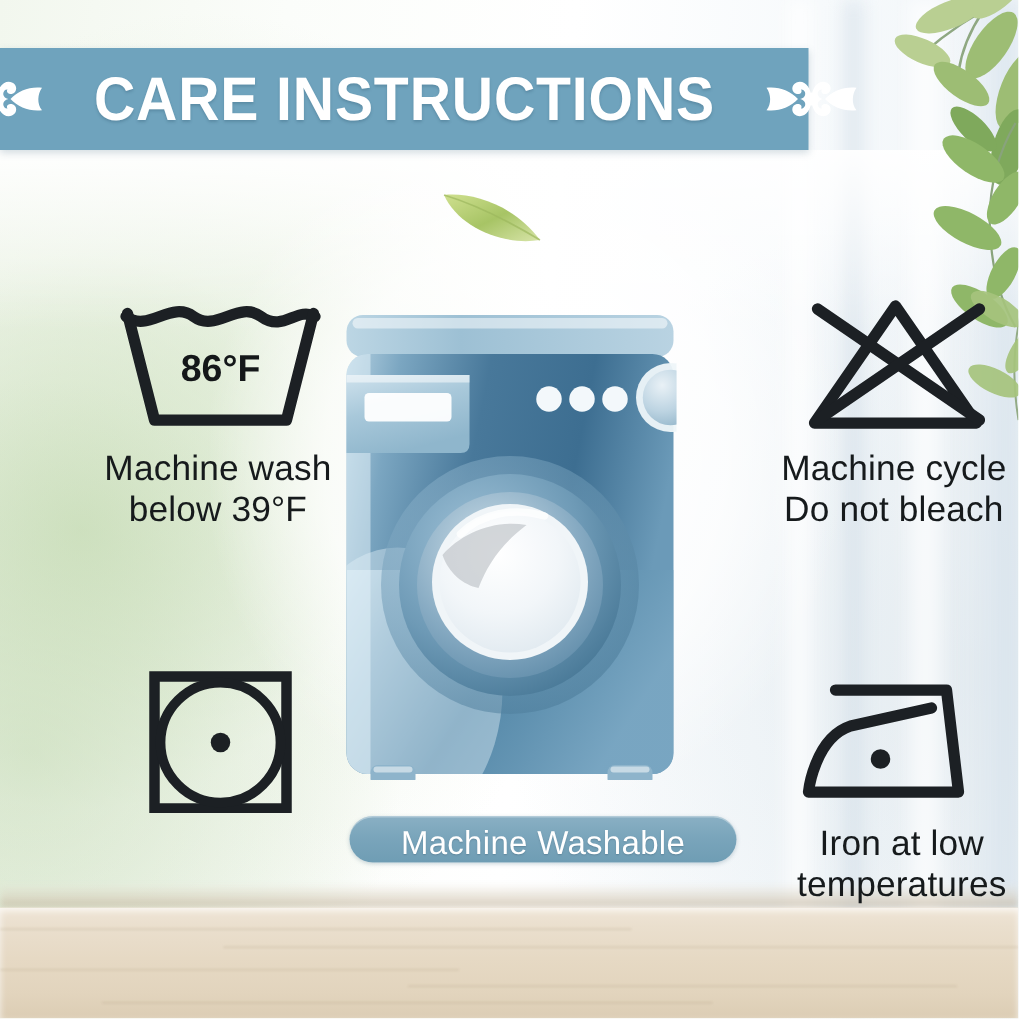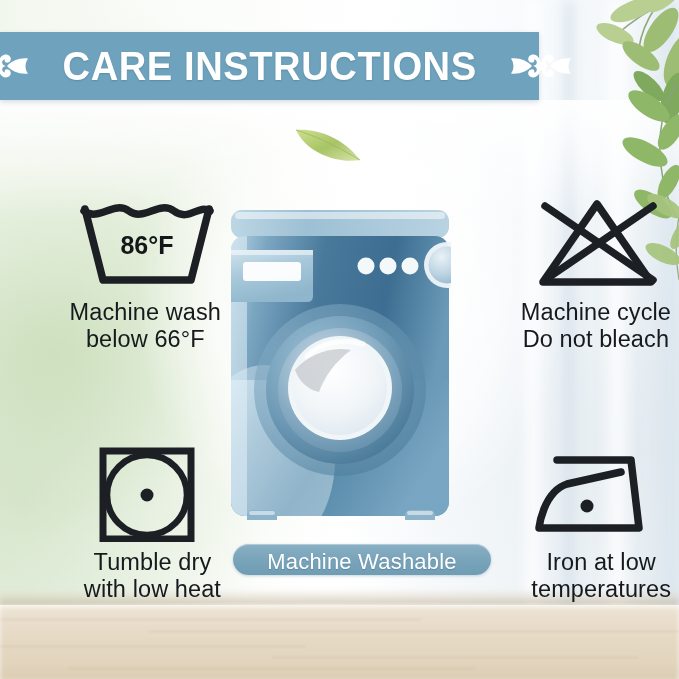--- a/index.html
+++ b/index.html
@@ -182,41 +182,39 @@
     <path d="M4 14 C24 20,48 32,68 44" stroke="#9cb85e" stroke-width="1.1" fill="none" opacity=".7"></path>
   </svg>
 
   <div class="cell cell-wash">
     <svg class="glyph" width="148" height="96" viewBox="0 0 148 96">
       <path d="M11 15 C26 26,41 4,56 15 C71 26,86 4,101 15 C116 26,125 8,137 15" fill="none" stroke="#1c2024" stroke-width="7.5" stroke-linecap="round"></path>
       <path d="M12 13 L30 84 L118 84 L136 13" fill="none" stroke="#1c2024" stroke-width="7.5" stroke-linejoin="round" stroke-linecap="round"></path>
       <text class="tub-temp" x="74" y="58" text-anchor="middle">86°F</text>
     </svg>
     <div class="cap">Machine wash
-below 66°F</div>
+below 39°F</div>
   </div>
 
   <div class="cell cell-bleach">
     <svg class="glyph" width="148" height="96" viewBox="0 0 148 96">
       <path d="M74 8 L128 86 L20 86 Z" fill="none" stroke="#1c2024" stroke-width="7.5" stroke-linejoin="round"></path>
       <line x1="22" y1="10" x2="130" y2="84" stroke="#1c2024" stroke-width="7.5" stroke-linecap="round"></line>
       <line x1="130" y1="10" x2="22" y2="84" stroke="#1c2024" stroke-width="7.5" stroke-linecap="round"></line>
     </svg>
     <div class="cap">Machine cycle
 Do not bleach</div>
   </div>
 
   <div class="cell cell-dry">
     <svg class="glyph" width="148" height="96" viewBox="0 0 148 96">
       <rect x="30" y="5" width="88" height="88" fill="none" stroke="#1c2024" stroke-width="7"></rect>
       <circle cx="74" cy="49" r="40" fill="none" stroke="#1c2024" stroke-width="6.5"></circle>
       <circle cx="74" cy="49" r="6.5" fill="#1c2024"></circle>
     </svg>
-    <div class="cap">Tumble dry
-with low heat</div>
   </div>
 
   <div class="cell cell-iron">
     <svg class="glyph" width="148" height="96" viewBox="0 0 148 96">
       <path d="M34 14 L108 14 L116 82 L16 82 C16 82,20 46,44 38 L98 26" fill="none" stroke="#1c2024" stroke-width="7.5" stroke-linejoin="round" stroke-linecap="round"></path>
       <circle cx="64" cy="60" r="6.5" fill="#1c2024"></circle>
     </svg>
     <div class="cap">Iron at low
 temperatures</div>
   </div>

